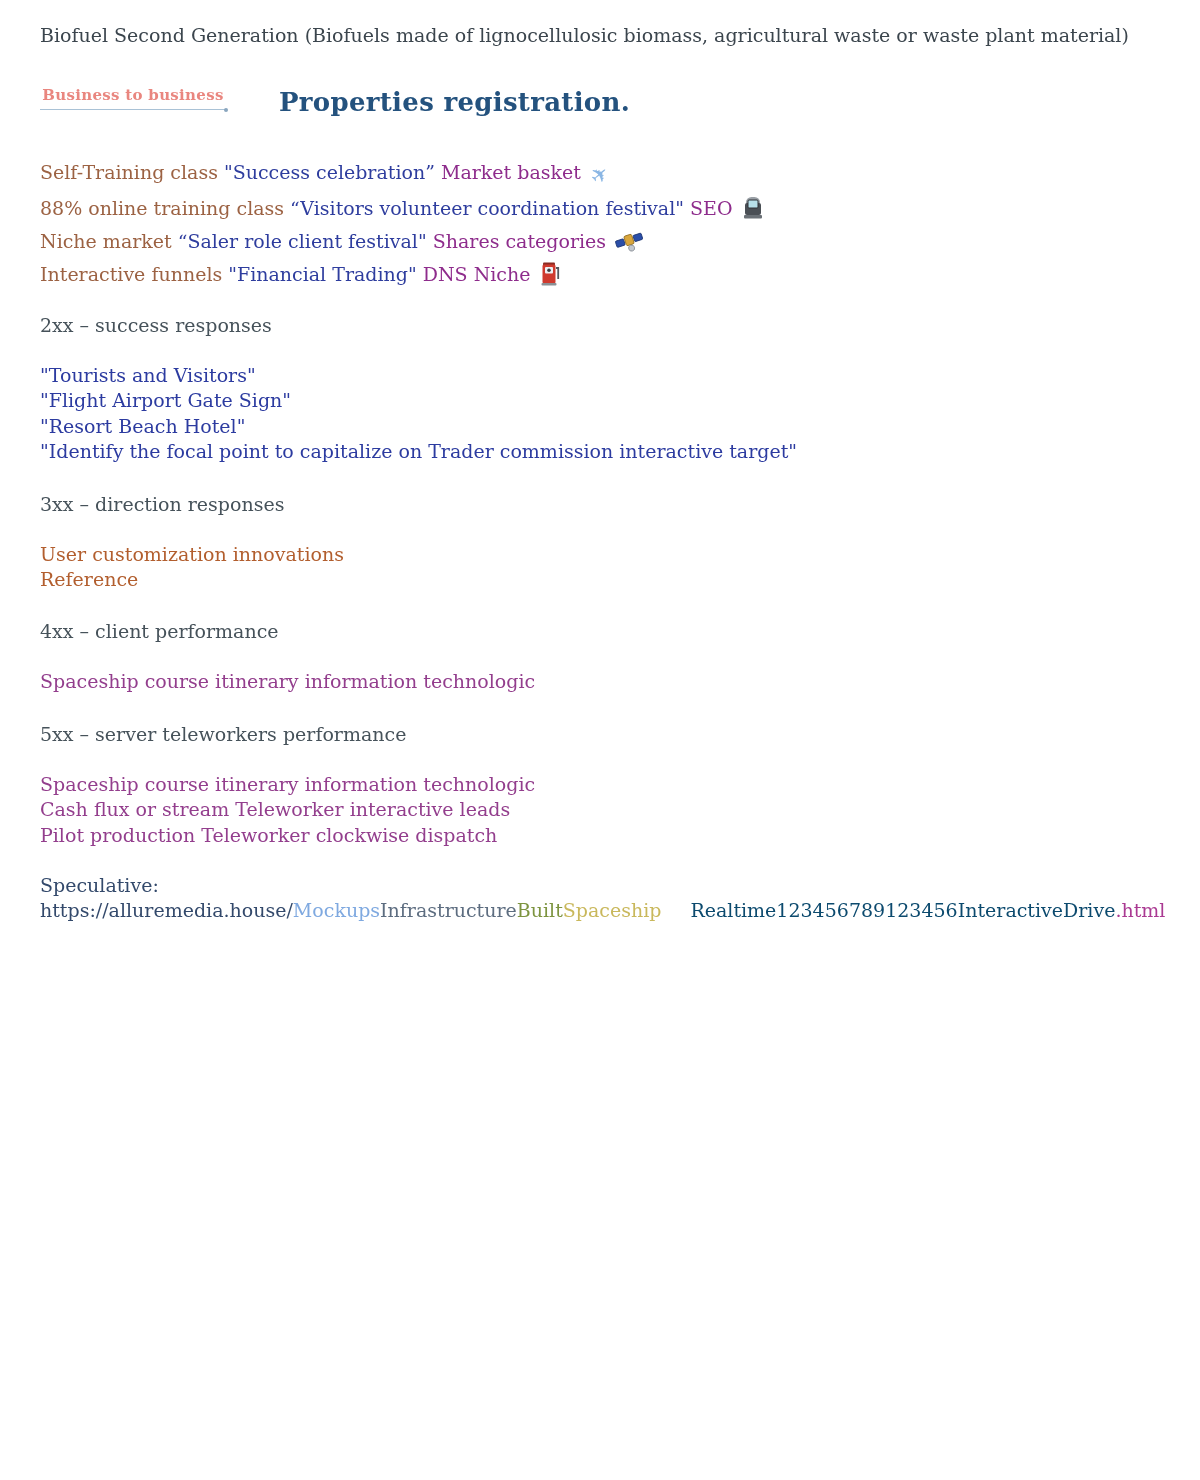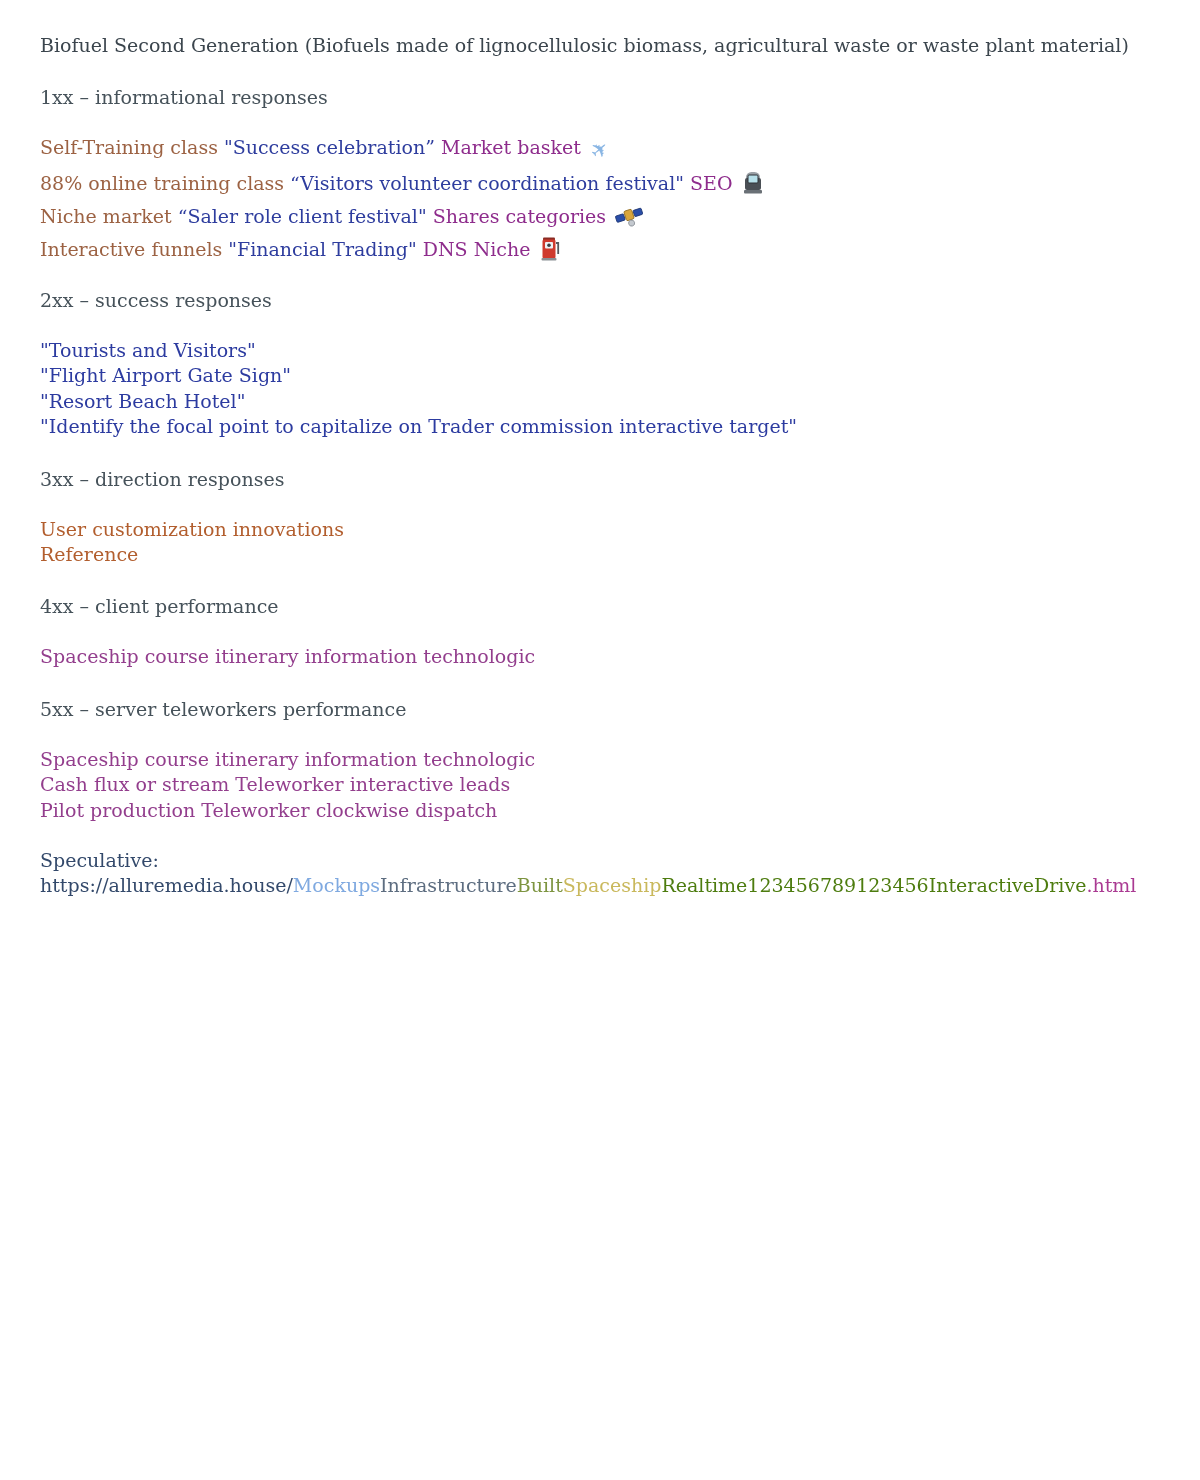--- a/index.html
+++ b/index.html
@@ -1,19 +1,19 @@
 <!DOCTYPE html>
 <html><head>
 <meta charset="utf-8">
 <style>
   html,body{margin:0;padding:0;background:#ffffff;}
   .page{
     width:1200px;height:1480px;box-sizing:border-box;
     background:#ffffff;position:relative;
-    padding:32px 30px 0 40px;
+    padding:22px 30px 0 40px;
     font-family:"DejaVu Serif", serif;
   }
   .doc-title{margin:0;font-size:19px;line-height:26px;color:#3b454d;}
   
   .header-row{display:flex;align-items:flex-start;margin-top:37px;height:50px;}
   .badge-wrap{width:186px;text-align:center;flex:0 0 auto;}
   .badge-label{font-size:15px;font-weight:bold;color:#e9867f;letter-spacing:.3px;line-height:18px;display:inline-block;}
   .badge-underline{margin-top:5px;border-top:1px solid #a9c2d6;position:relative;height:0;}
   .badge-underline::after{content:"";position:absolute;right:-2px;top:-2px;width:4px;height:4px;border-radius:50%;background:#8aa6bf;}
   .page-heading{margin:0 0 0 53px;padding-top:2px;font-size:26px;font-weight:bold;color:#24527e;line-height:30px;letter-spacing:.3px;}
@@ -29,40 +29,46 @@
   .success-list .item{color:#2c3ba0;}
   .direction-list .item{color:#b25e2e;}
   .purple-list .item{color:#933e8d;}
   
   .spec-line{margin:25px 0 0 0;font-size:19px;line-height:25px;}
   .u-navy{color:#33496b;}
   .u-cornflower{color:#7fa9e0;}
   .u-slate{color:#5d6d80;}
   .u-olive{color:#7d9440;}
   .u-khaki{color:#c9b85c;}
-  .u-salmon{color:#4d7c0f;}
+  .u-salmon{color:#0c4a6e;margin-left:29px;}
   .u-magenta{color:#aa3a92;}
   
   .icon-svg{vertical-align:-5px;margin-left:3px;}
   .plane-glyph{
     font-family:"DejaVu Sans", sans-serif;
     font-size:21px;color:#8ab6e4;display:inline-block;
     transform:rotate(-40deg);margin-left:4px;vertical-align:-3px;
   }
 </style>
 </head>
 <body>
 
 <div class="page">
 
   <p class="doc-title">Biofuel Second Generation (Biofuels made of lignocellulosic biomass, agricultural waste or waste plant material)</p>
 
+  <div class="header-row">
+    <div class="badge-wrap">
+      <span class="badge-label">Business to business</span>
+      <div class="badge-underline"></div>
+    </div>
+    <h1 class="page-heading">Properties registration.</h1>
+  </div>
 
   <section>
-    <h2 class="sec-title">1xx – informational responses</h2>
     <div class="link-list">
       <div class="link-line"><span class="c-brown">Self-Training class </span><span class="c-blue">"Success celebration” </span><span class="c-magenta">Market basket </span><span class="plane-glyph">✈</span></div>
       <div class="link-line"><span class="c-brown">88% online training class </span><span class="c-blue">“Visitors volunteer coordination festival" </span><span class="c-magenta">SEO </span><svg class="icon-svg" width="22" height="24" viewBox="0 0 22 24">
             <rect x="4" y="1" width="14" height="11" rx="5.5" fill="#9aa0a6"></rect>
             <rect x="3" y="7" width="16" height="12" rx="2" fill="#4a4f55"></rect>
             <rect x="6" y="4" width="10" height="8" rx="1" fill="#b7e0ea" stroke="#2e3338" stroke-width="1"></rect>
             <rect x="2" y="19" width="18" height="3.5" rx="1" fill="#6a7076"></rect>
           </svg></div>
       <div class="link-line"><span class="c-brown">Niche market </span><span class="c-blue">“Saler role client festival" </span><span class="c-magenta">Shares categories </span><svg class="icon-svg" width="28" height="24" viewBox="0 0 28 24">
             <g transform="rotate(-18 14 11)">

